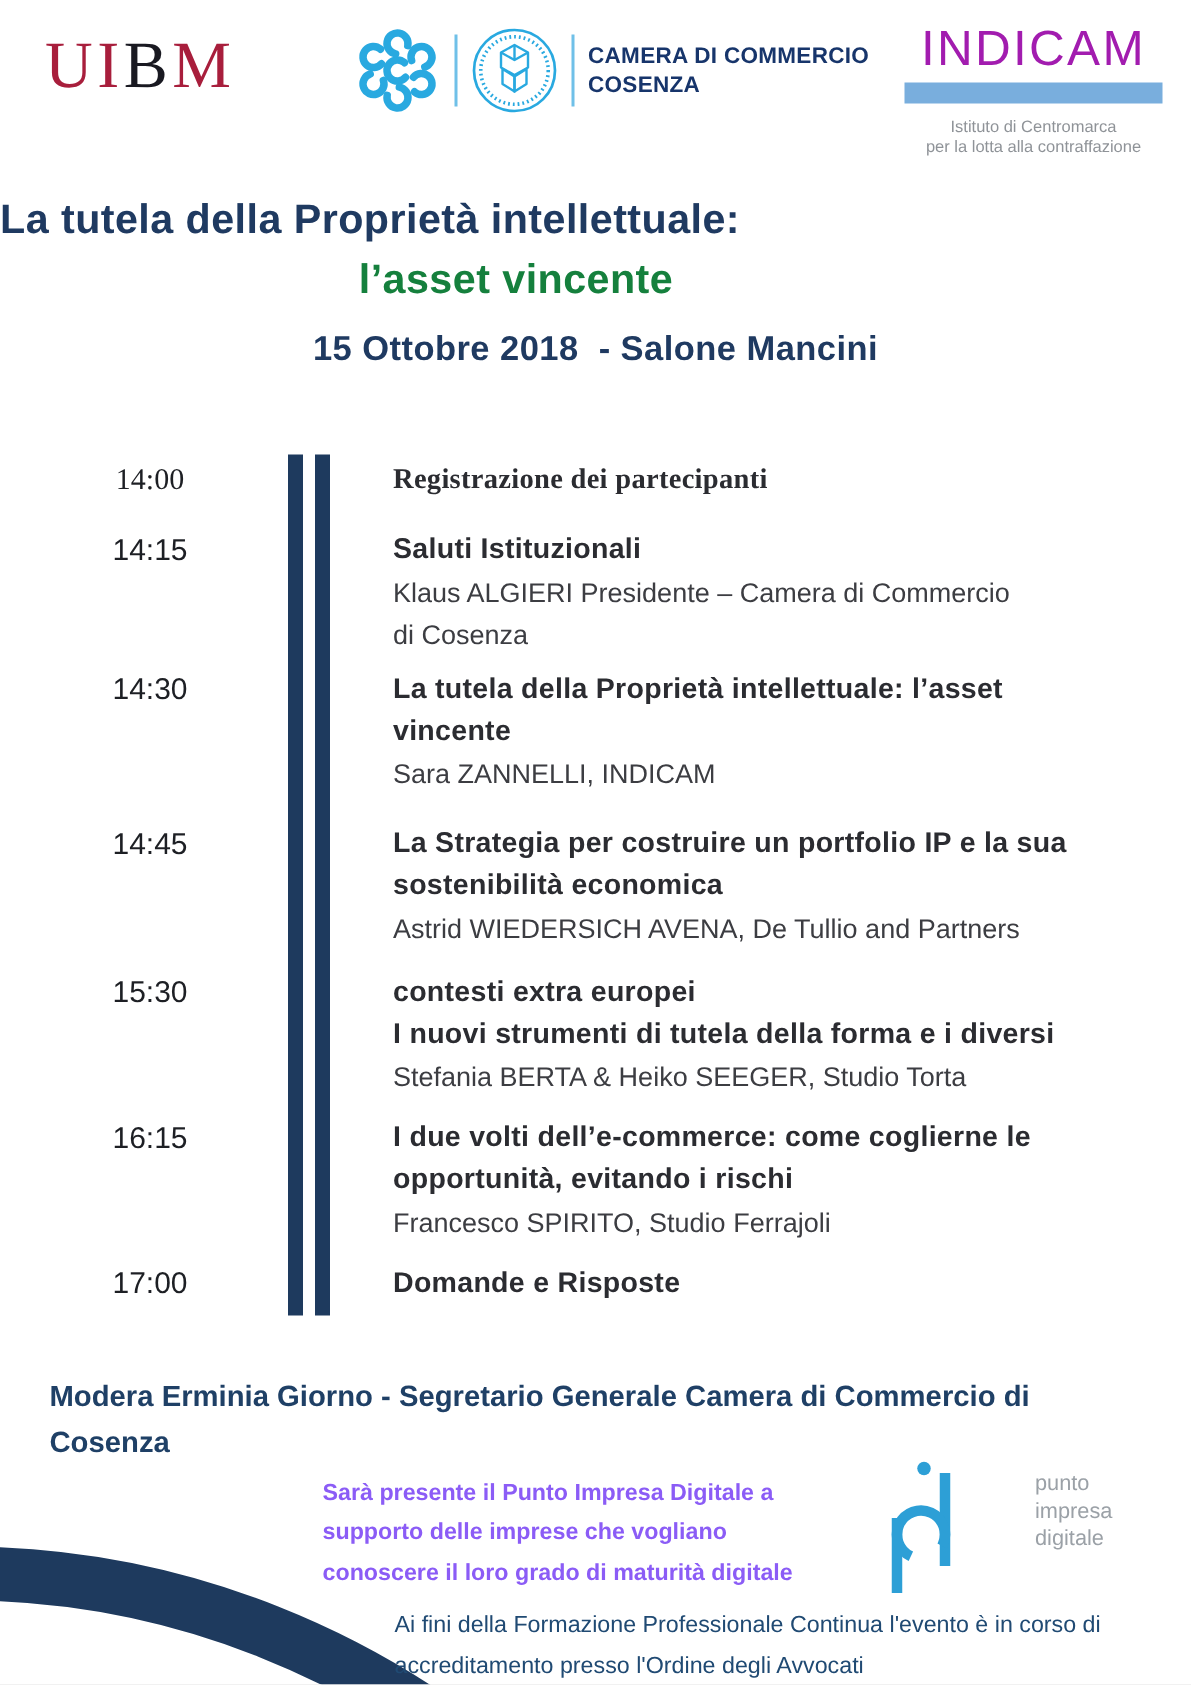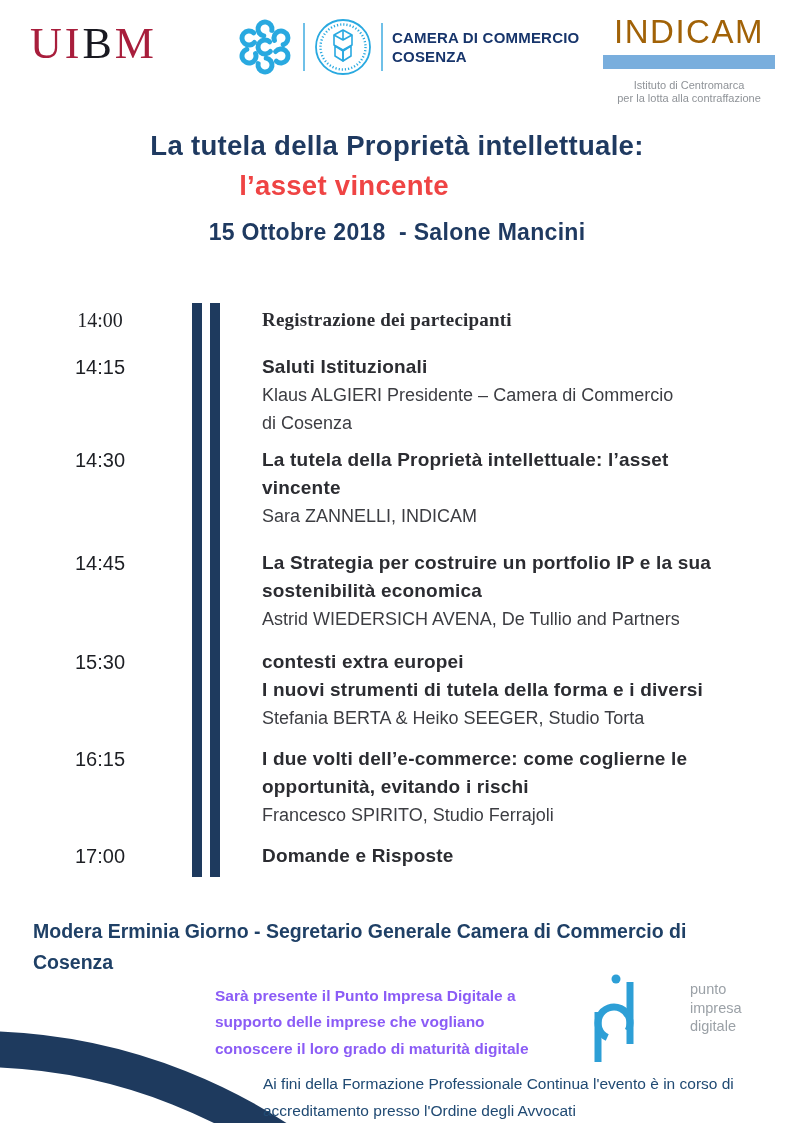--- a/index.html
+++ b/index.html
@@ -10,27 +10,27 @@
   
   .uibm { position:absolute; left:30px; top:22px; font-family:"Liberation Serif", serif; font-size:44px; font-weight:500; letter-spacing:3px; line-height:1; }
   .uibm .red { color:#a81e3c; }
   .uibm .blk { color:#191921; }
 
   .camera-group { position:absolute; left:236px; top:18px; display:flex; align-items:center; }
   .camera-divider { width:2px; height:48px; background:#6fc0e8; margin:0 9px; }
   .camera-text { color:#17356b; font-size:15px; font-weight:700; line-height:19px; letter-spacing:.2px; }
 
   .indicam { position:absolute; left:600px; top:14px; width:178px; text-align:center; }
-  .indicam-word { color:#a16207; font-size:33px; font-weight:500; letter-spacing:1.5px; line-height:36px; }
+  .indicam-word { color:#a21caf; font-size:33px; font-weight:500; letter-spacing:1.5px; line-height:36px; }
   .indicam-bar { width:172px; height:14px; background:#79aedd; margin:5px auto 10px auto; }
   .indicam-tag { color:#8f9398; font-size:11px; line-height:13px; }
 
   
-  .title-line1 { position:absolute; left:0; top:130px; width:794px; text-align:center; color:#1f3a61; font-size:27.5px; font-weight:600; letter-spacing:.3px; }
-  .title-line2 { position:absolute; left:0; top:170px; width:688px; text-align:center; color:#ef4444; font-size:27.5px; font-weight:600; letter-spacing:.3px; }
+  .title-line1 { position:absolute; left:0; top:130px; width:794px; text-align:left; color:#1f3a61; font-size:27.5px; font-weight:600; letter-spacing:.3px; }
+  .title-line2 { position:absolute; left:0; top:170px; width:688px; text-align:center; color:#15803d; font-size:27.5px; font-weight:600; letter-spacing:.3px; }
   .date-line   { position:absolute; left:0; top:219px; width:794px; text-align:center; color:#1f3a61; font-size:23px; font-weight:700; letter-spacing:.3px; }
 
   
   .sched-bar { position:absolute; width:10px; top:303px; height:574px; background:#1e3a5e; }
   .sched-bar.b1 { left:192px; }
   .sched-bar.b2 { left:210px; }
   .schedule { position:absolute; left:0; top:303px; width:794px; }
   .srow { display:flex; align-items:flex-start; }
   .stime { margin-left:62px; width:76px; text-align:center; color:#1d1f24; font-size:20px; font-weight:500; line-height:28px; }
   .scontent { margin-left:124px; width:515px; }

